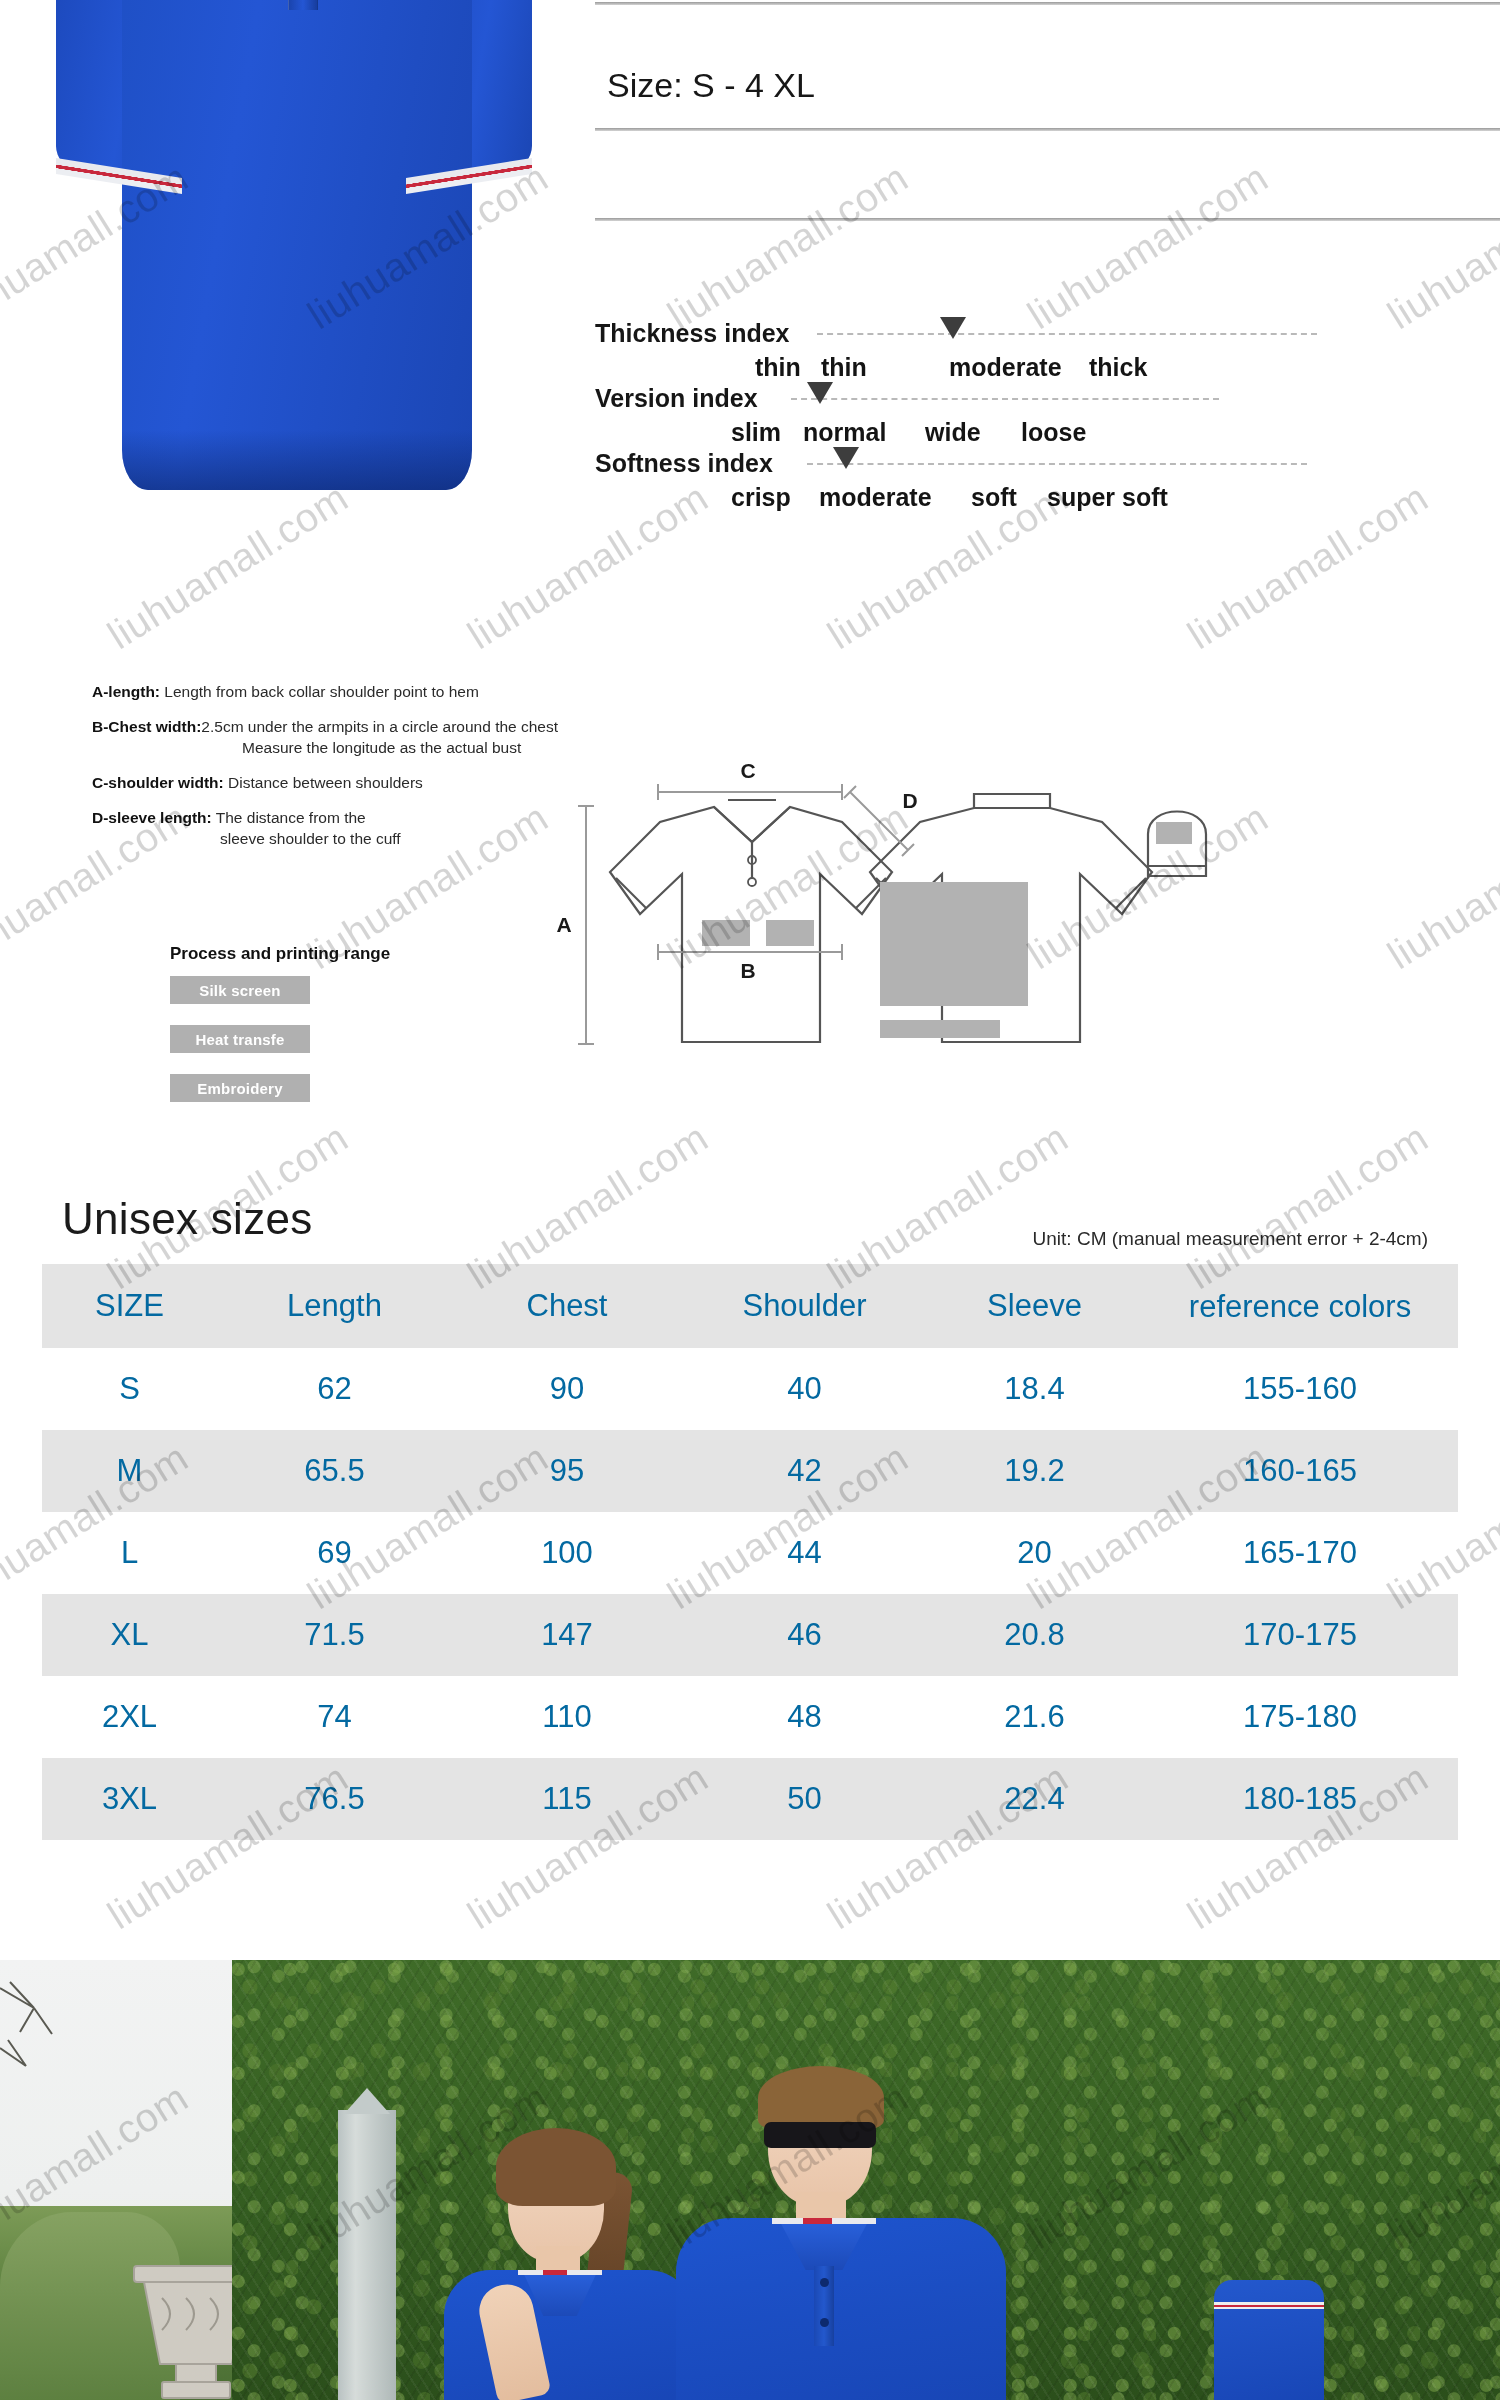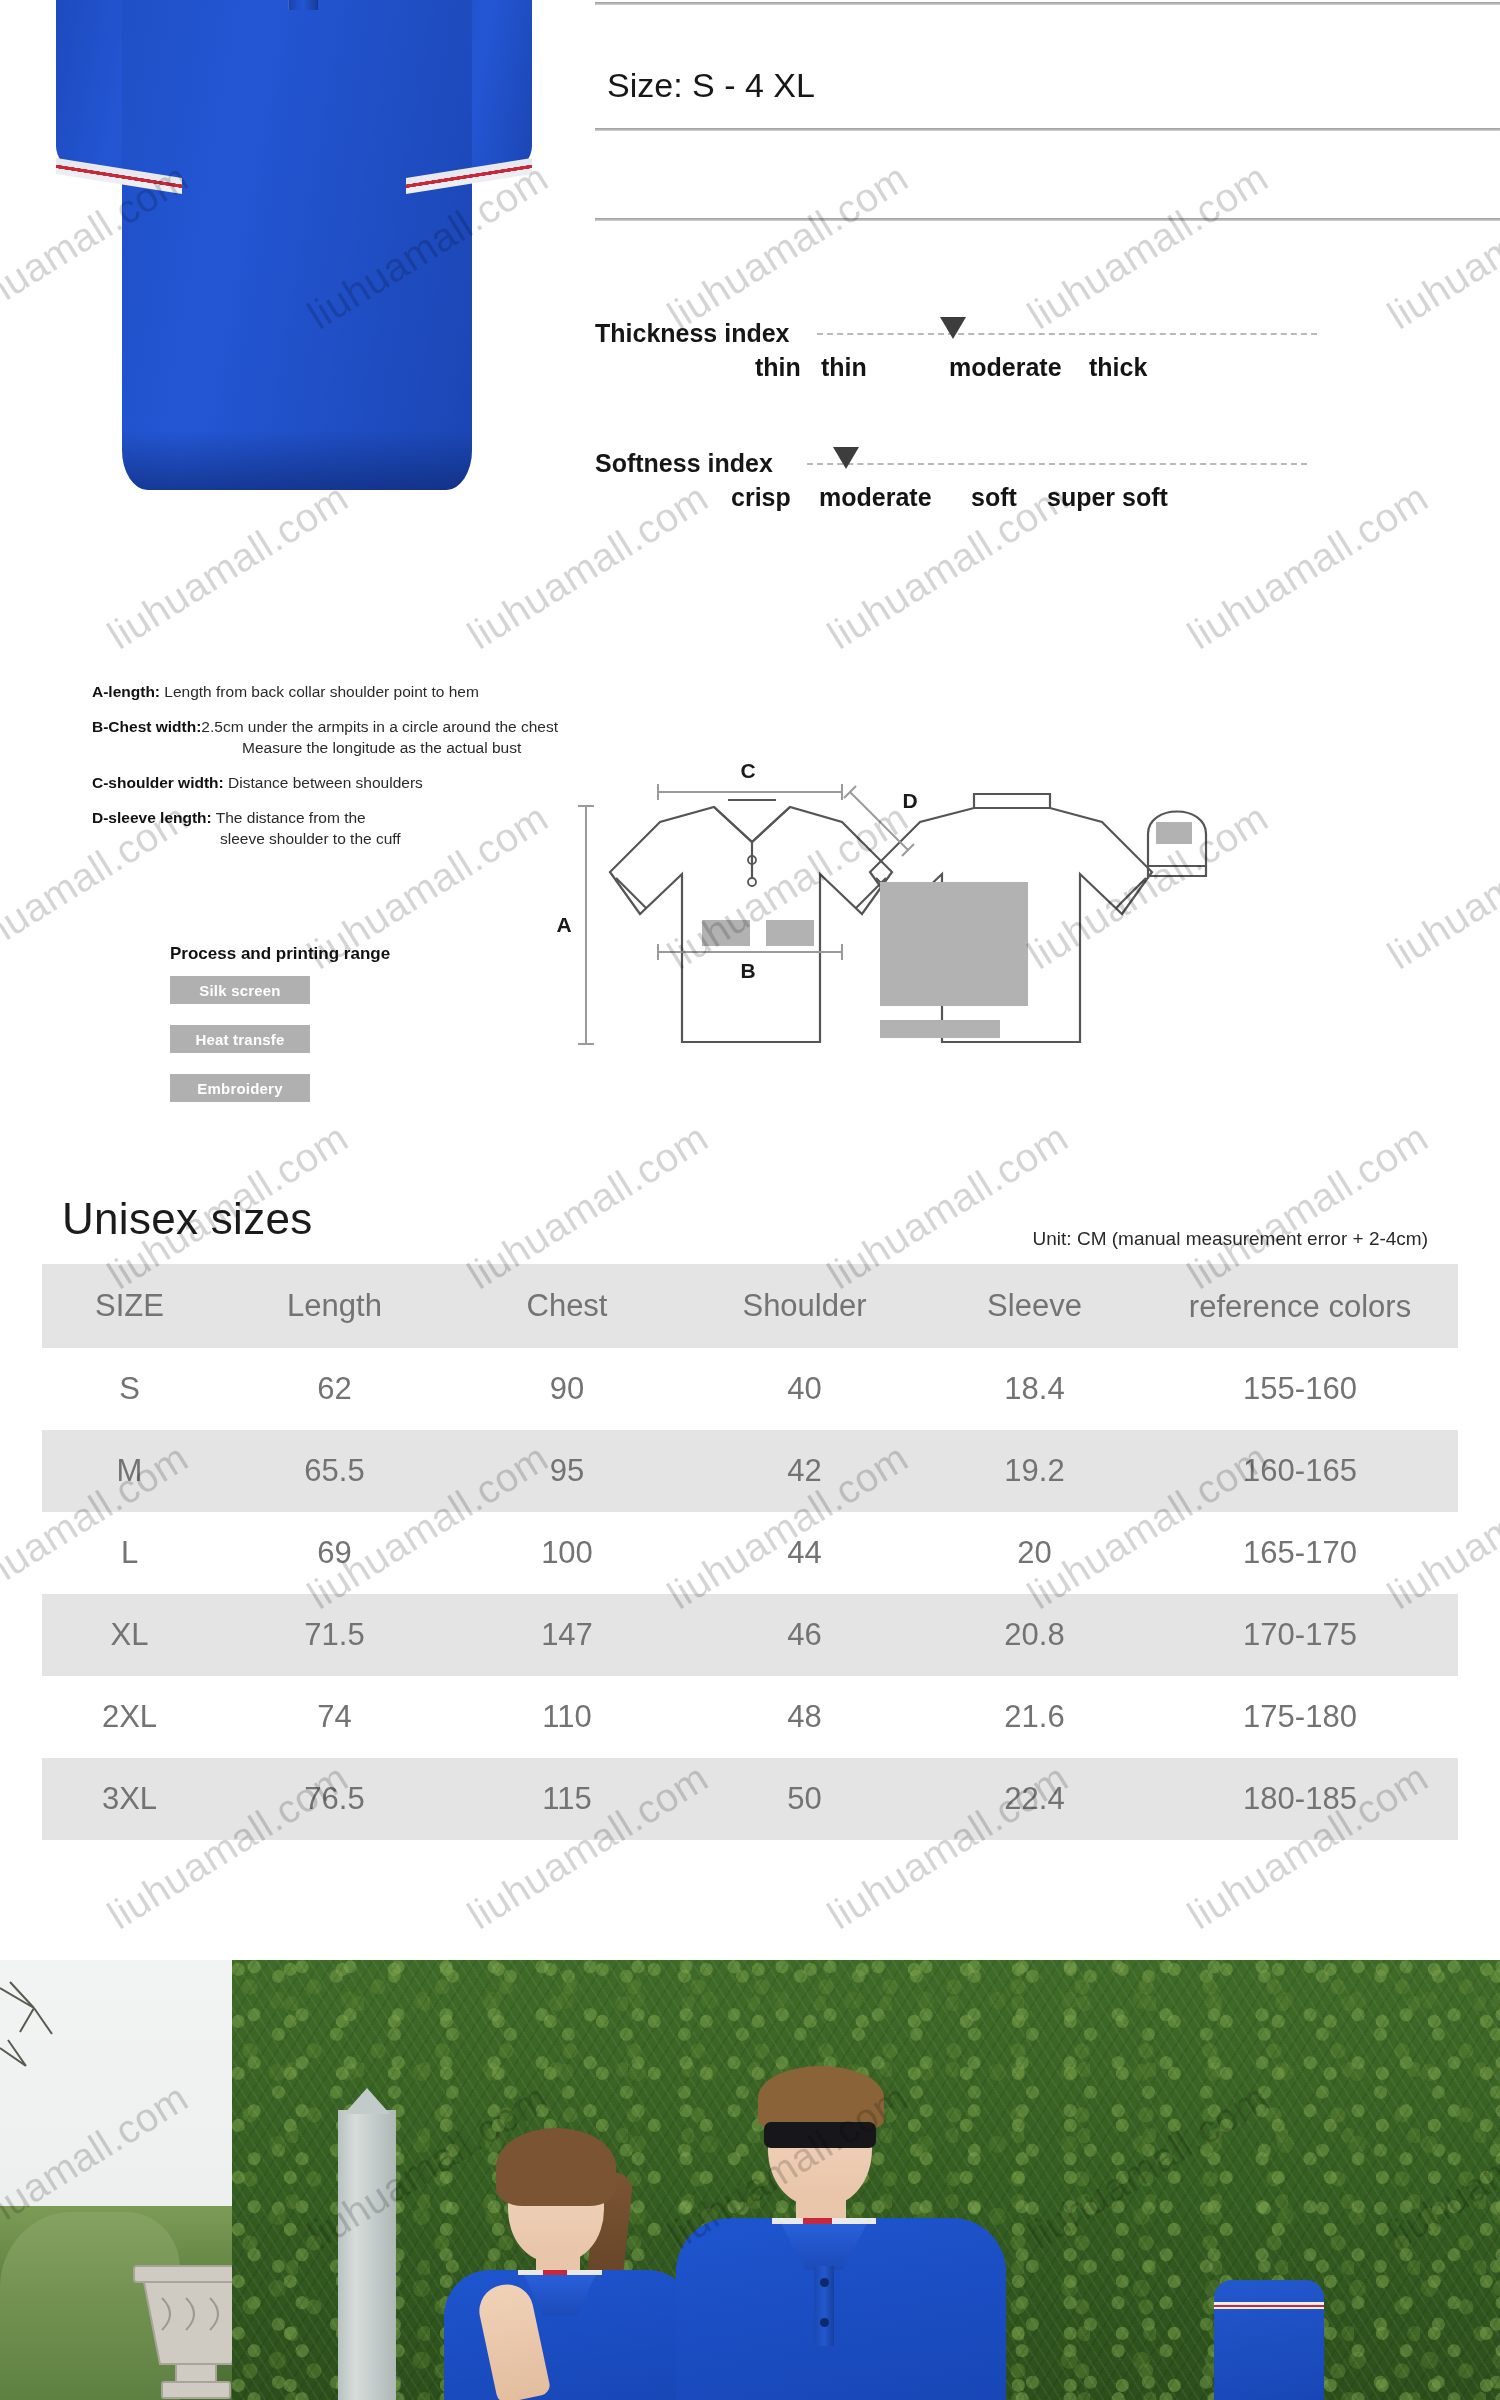--- a/index.html
+++ b/index.html
@@ -136,21 +136,21 @@
   }
   .sizes-unit {
     position:absolute; right:72px; top:36px;
     font-size:19px; color:#2a2a2a;
   }
   table.size-table {
     position:absolute; left:42px; top:72px; width:1416px;
     border-collapse:collapse; table-layout:fixed;
   }
   table.size-table th, table.size-table td {
-    text-align:center; font-weight:400; color:#737373;
+    text-align:center; font-weight:400; color:#0369a1;
     font-family:"Liberation Sans", sans-serif;
   }
   table.size-table th {
     font-size:31px; height:84px; line-height:1.08; padding:0;
   }
   table.size-table td { font-size:31px; height:82px; }
   tr.shade { background:#e4e4e4; }
   col.c-size { width:175px; }
   col.c-len  { width:235px; }
   col.c-chest{ width:230px; }
@@ -329,20 +329,31 @@
         <div class="idx-track" style="left:222px; width:500px;"></div>
         <div class="idx-arrow" style="left:345px;"></div>
         <div class="idx-opts" style="left:160px;">
           <span style="width:66px">thin</span>
           <span style="width:128px">thin</span>
           <span style="width:140px">moderate</span>
           <span>thick</span>
         </div>
       </div>
 
+      <div class="idx i3">
+        <div class="idx-label">Version index</div>
+        <div class="idx-track" style="left:196px; width:428px;"></div>
+        <div class="idx-arrow" style="left:212px;"></div>
+        <div class="idx-opts" style="left:136px;">
+          <span style="width:72px">slim</span>
+          <span style="width:122px">normal</span>
+          <span style="width:96px">wide</span>
+          <span>loose</span>
+        </div>
+      </div>
 
       <div class="idx i4">
         <div class="idx-label">Softness index</div>
         <div class="idx-track" style="left:212px; width:500px;"></div>
         <div class="idx-arrow" style="left:238px;"></div>
         <div class="idx-opts" style="left:136px;">
           <span style="width:88px">crisp</span>
           <span style="width:152px">moderate</span>
           <span style="width:76px">soft</span>
           <span>super soft</span>

